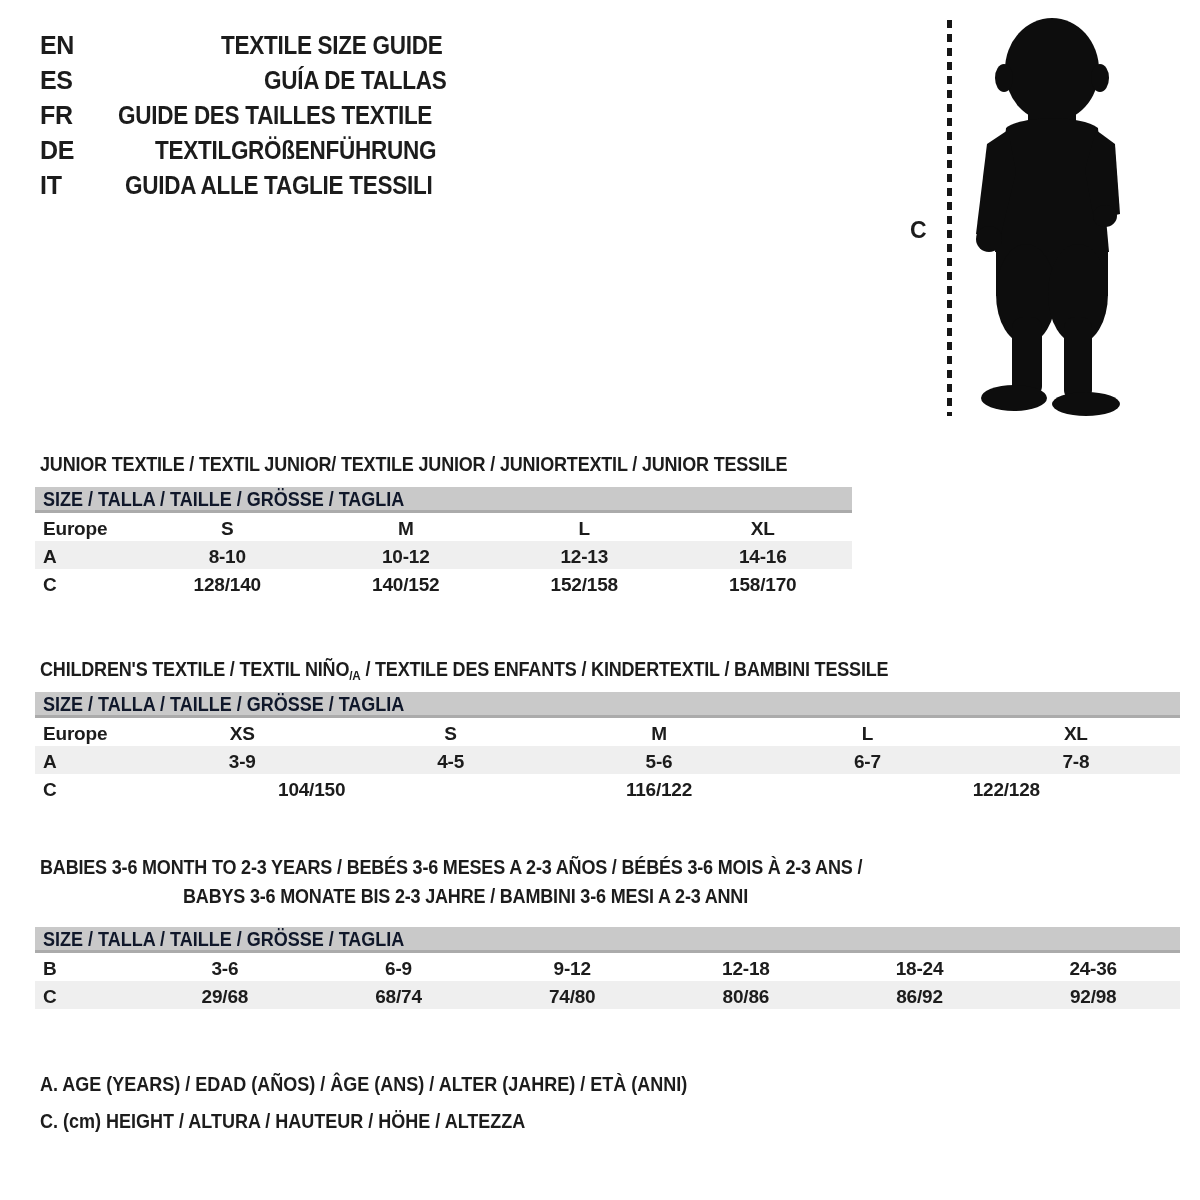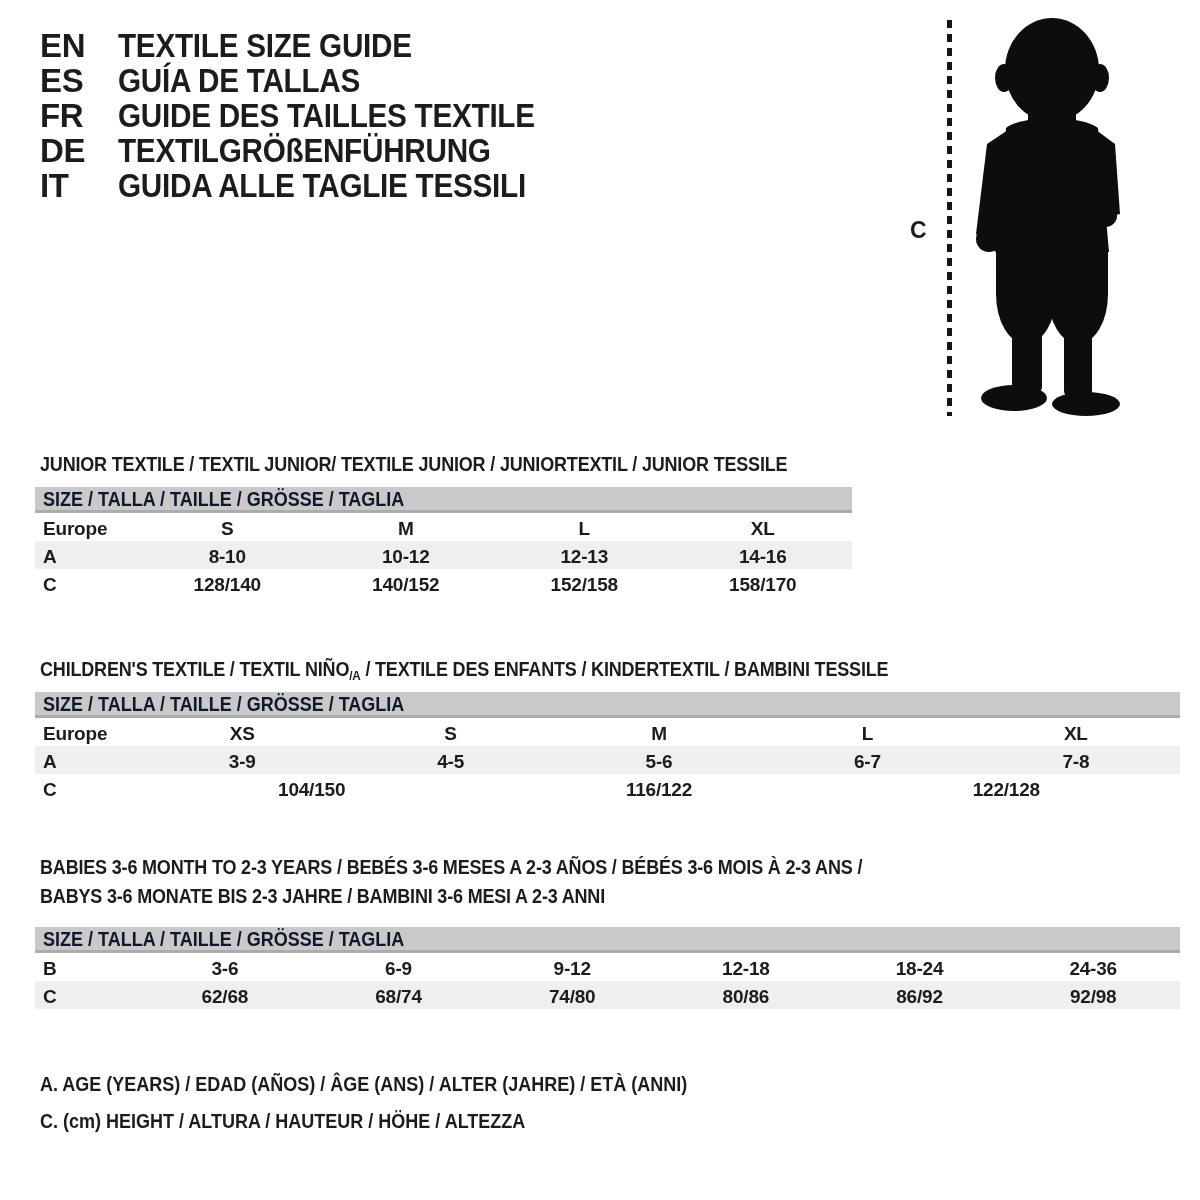--- a/index.html
+++ b/index.html
@@ -5,33 +5,33 @@
   html,body{margin:0;padding:0;background:#ffffff;}
   .page{
     position:relative;width:1200px;height:1200px;background:#ffffff;
     font-family:"Liberation Sans",sans-serif;color:#1c1c1c;overflow:hidden;
     -webkit-font-smoothing:antialiased;
   }
   .cond{display:inline-block;transform:scaleX(.9);transform-origin:0 50%;white-space:nowrap;}
 
   
   .langs{position:absolute;left:40px;top:28px;}
-  .lang-row{display:flex;height:35px;align-items:center;font-size:33px;font-weight:700;letter-spacing:-.3px;}
+  .lang-row{display:flex;height:35px;align-items:center;font-size:25px;font-weight:700;letter-spacing:-.3px;justify-content:space-between;}
   .lang-code{width:78px;flex:0 0 78px;}
 
   
   .dotline{
     position:absolute;left:947px;top:20px;width:5px;height:396px;
     background:repeating-linear-gradient(to bottom,#161616 0 8px,transparent 8px 14px);
   }
   .c-label{position:absolute;left:910px;top:217px;font-size:23px;font-weight:700;}
   .silhouette{position:absolute;left:962px;top:12px;width:178px;height:406px;}
 
   
-  .sec-title{position:absolute;left:40px;font-size:20px;font-weight:700;line-height:29px;white-space:nowrap;letter-spacing:-.2px;}
+  .sec-title{position:absolute;left:40px;font-size:20px;font-weight:700;line-height:29px;white-space:nowrap;letter-spacing:-.2px;text-align:center;}
   #title-junior{top:433px;}
   #title-children{top:638px;}
   #title-babies{top:836px;}
   .sub-a{font-size:13px;vertical-align:-4px;}
 
   
   .table{position:absolute;font-weight:700;}
   #table-junior{left:35px;top:487px;width:817px;}
   #table-children{left:35px;top:692px;width:1145px;}
   #table-babies{left:35px;top:927px;width:1145px;}
@@ -162,21 +162,21 @@
         <div class="cell label">B</div>
         <div class="cell val">3-6</div>
         <div class="cell val">6-9</div>
         <div class="cell val">9-12</div>
         <div class="cell val">12-18</div>
         <div class="cell val">18-24</div>
         <div class="cell val">24-36</div>
       </div>
       <div class="trow shaded">
         <div class="cell label">C</div>
-        <div class="cell val">62/68</div>
+        <div class="cell val">29/68</div>
         <div class="cell val">68/74</div>
         <div class="cell val">74/80</div>
         <div class="cell val">80/86</div>
         <div class="cell val">86/92</div>
         <div class="cell val">92/98</div>
       </div>
     </div>
 
   <div class="legend">
     <div><span class="cond">A. AGE (YEARS) / EDAD (AÑOS) / ÂGE (ANS) / ALTER (JAHRE) / ETÀ (ANNI)</span></div>

